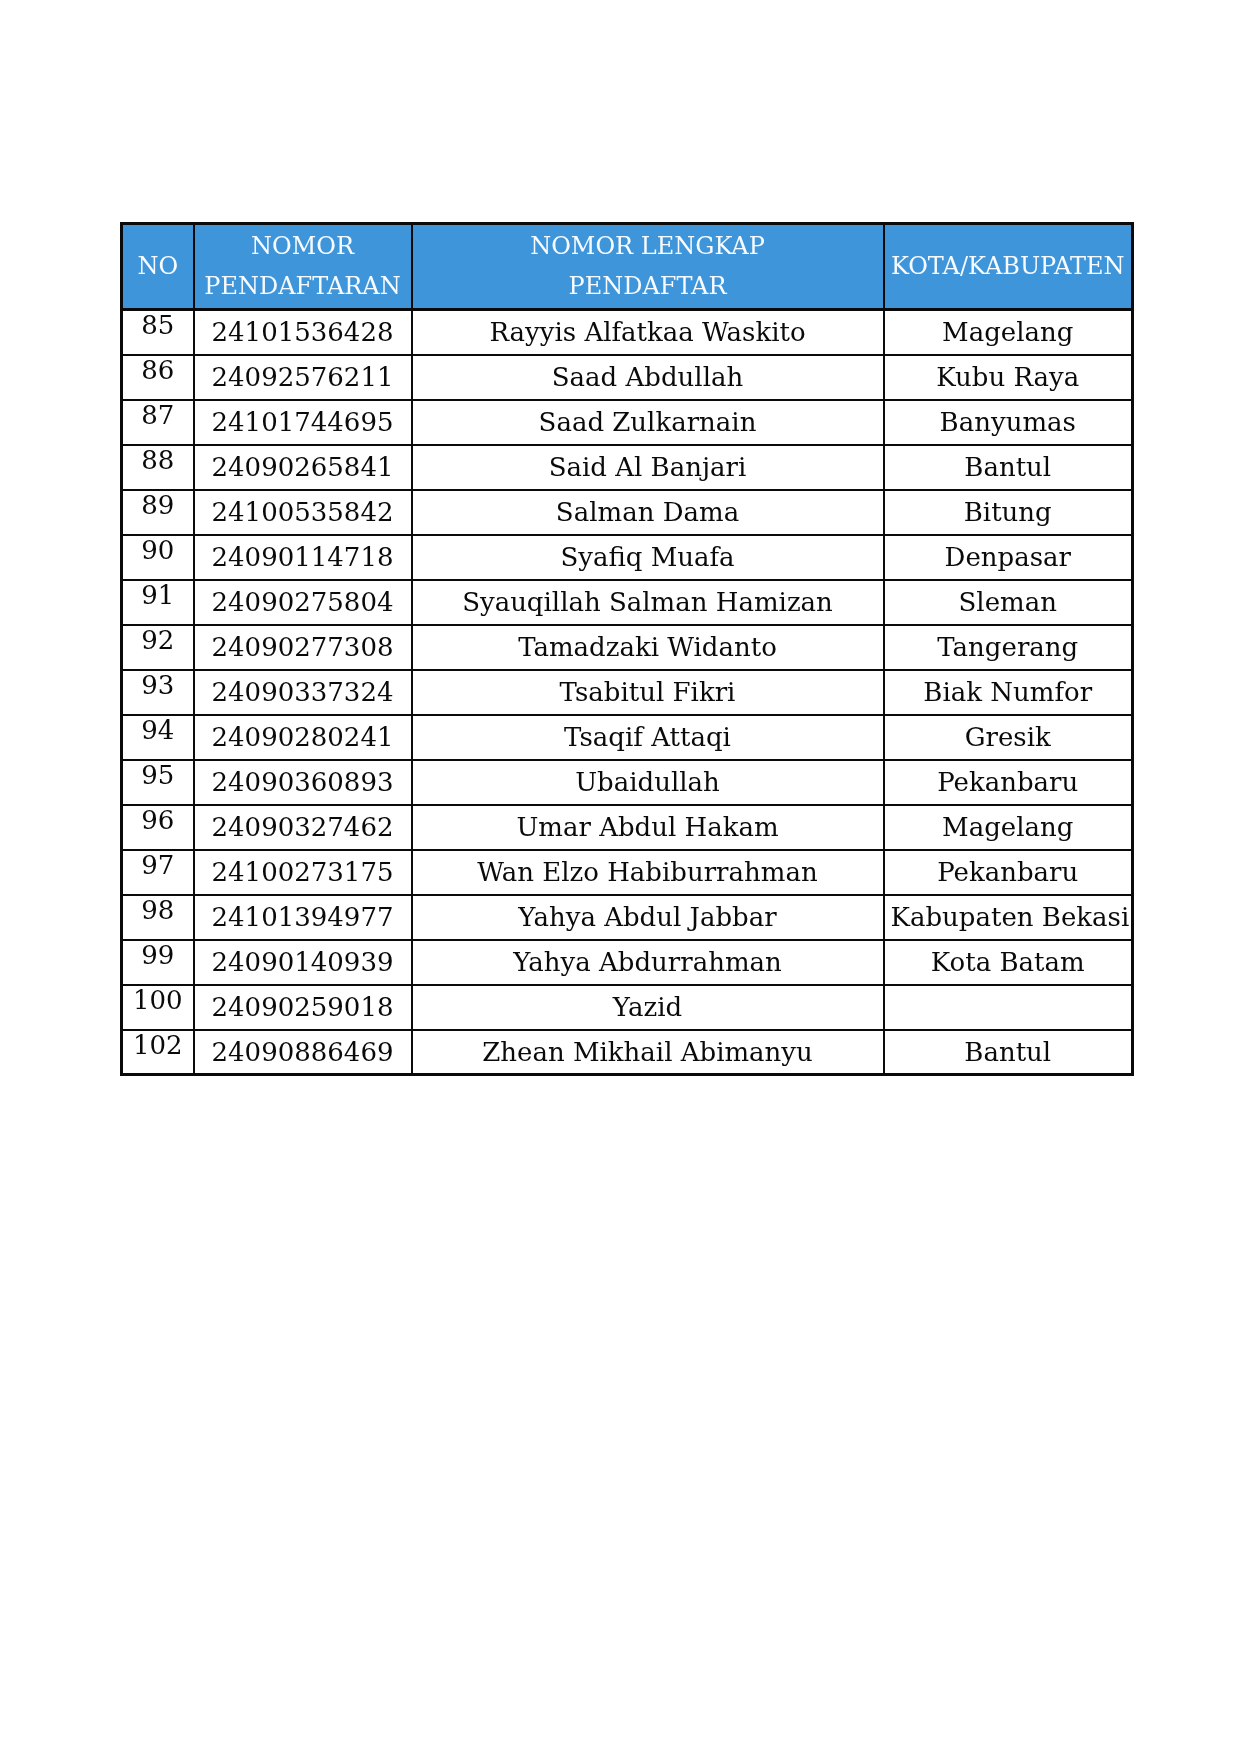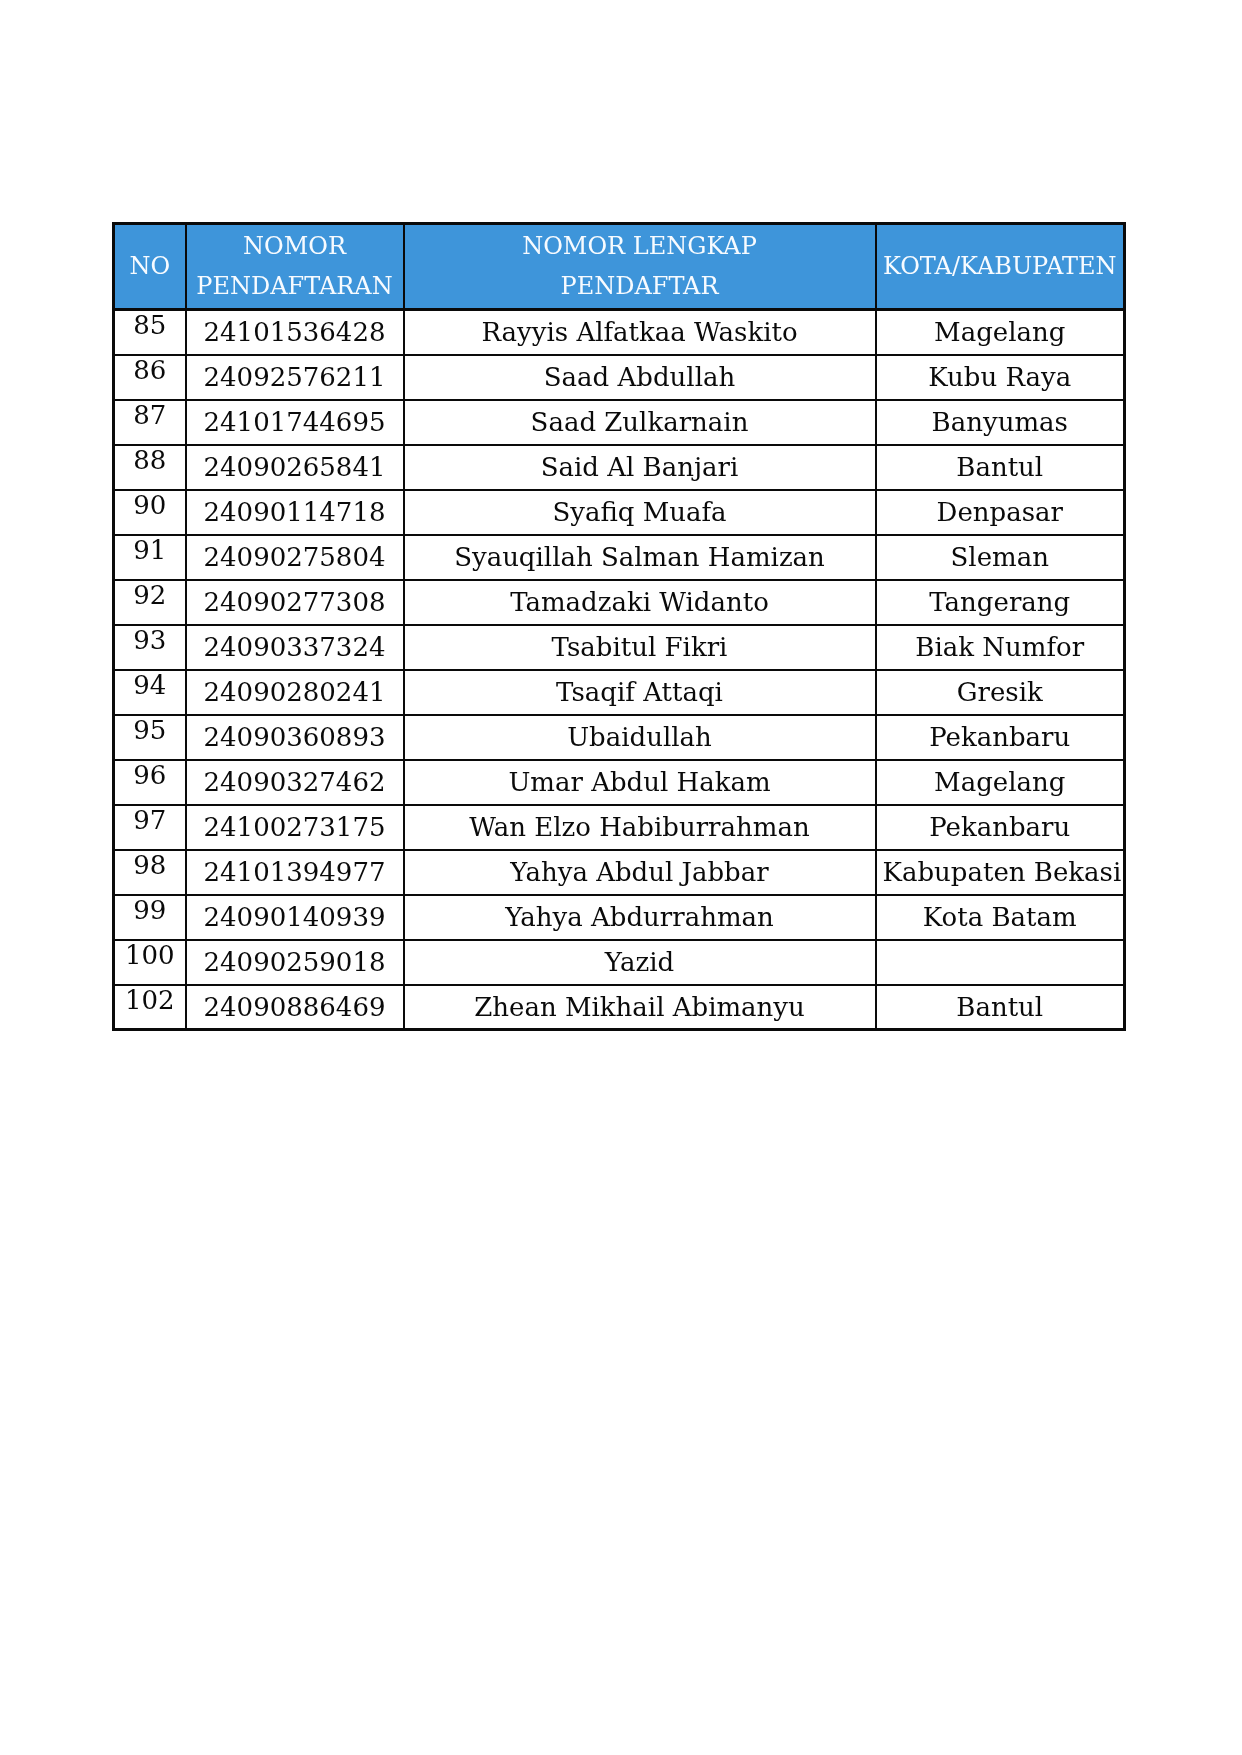--- a/index.html
+++ b/index.html
@@ -10,21 +10,21 @@
   }
   *{box-sizing:border-box;}
   html,body{margin:0;padding:0;}
   body{
     width:1242px;height:1755px;
     background:#ffffff;
     font-family:"DejaVu Serif","Liberation Serif",serif;
     color:var(--body-text);
     position:relative;
   }
-  .doc-page{position:absolute;inset:0;background:#ffffff;}
+  .doc-page{position:absolute;inset:0;background:#ffffff;margin-left:8px;}
   table.reg-table{
     position:absolute;
     left:112px;top:222px;
     width:1011px;
     border-collapse:collapse;
     table-layout:fixed;
     border:3px solid var(--border-color);
   }
   table.reg-table col.col-no{width:72px;}
   table.reg-table col.col-nomor{width:218px;}
@@ -114,20 +114,26 @@
     <td class="cell-nama">Saad Zulkarnain</td>
     <td class="cell-kota">Banyumas</td>
   </tr>
         <tr>
     <td class="cell-no">88</td>
     <td class="cell-nomor">24090265841</td>
     <td class="cell-nama">Said Al Banjari</td>
     <td class="cell-kota">Bantul</td>
   </tr>
         <tr>
+    <td class="cell-no">89</td>
+    <td class="cell-nomor">24100535842</td>
+    <td class="cell-nama">Salman Dama</td>
+    <td class="cell-kota">Bitung</td>
+  </tr>
+        <tr>
     <td class="cell-no">90</td>
     <td class="cell-nomor">24090114718</td>
     <td class="cell-nama">Syafiq Muafa</td>
     <td class="cell-kota">Denpasar</td>
   </tr>
         <tr>
     <td class="cell-no">91</td>
     <td class="cell-nomor">24090275804</td>
     <td class="cell-nama">Syauqillah Salman Hamizan</td>
     <td class="cell-kota">Sleman</td>

